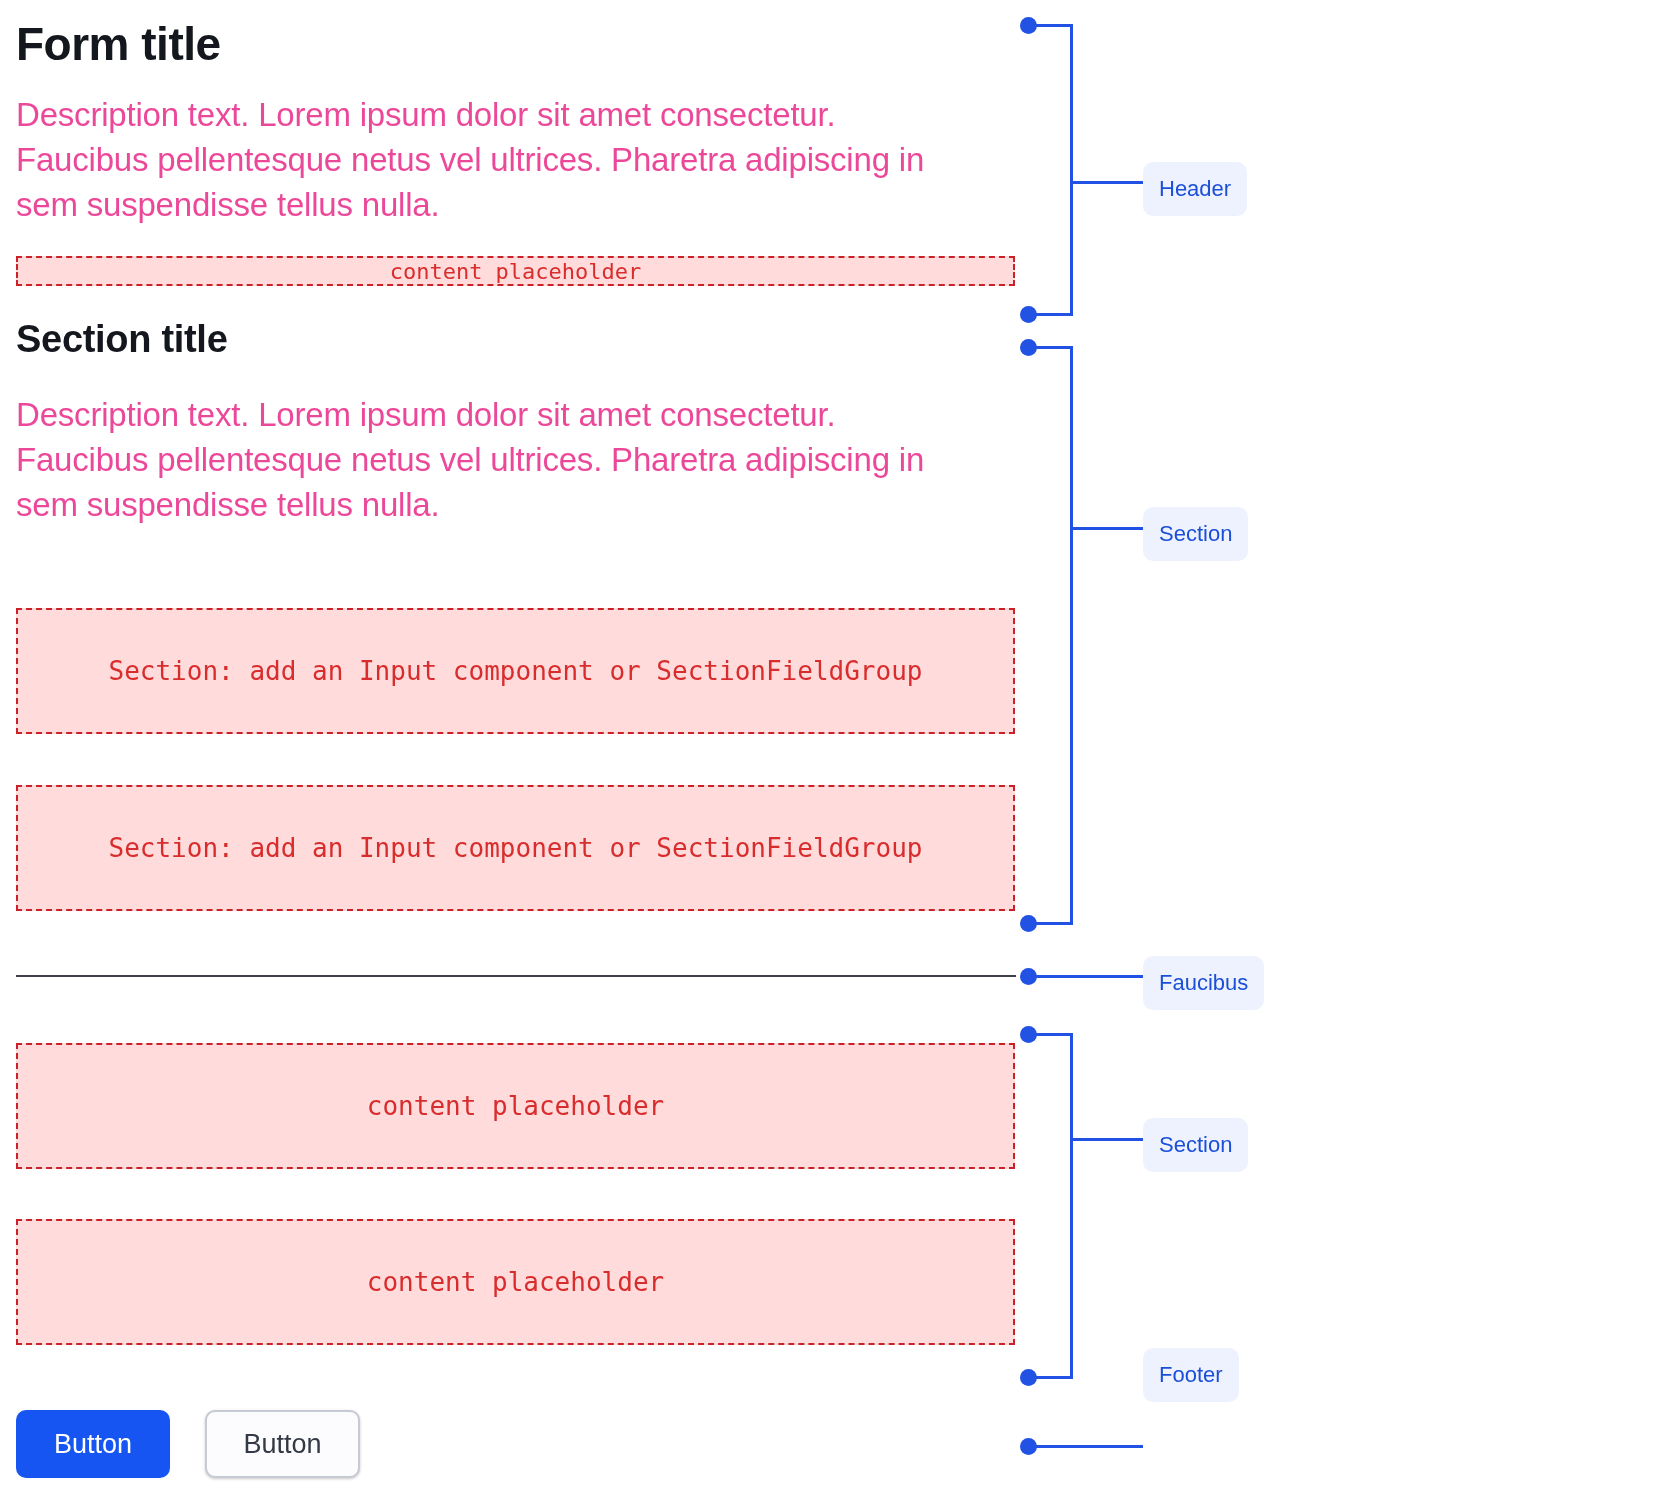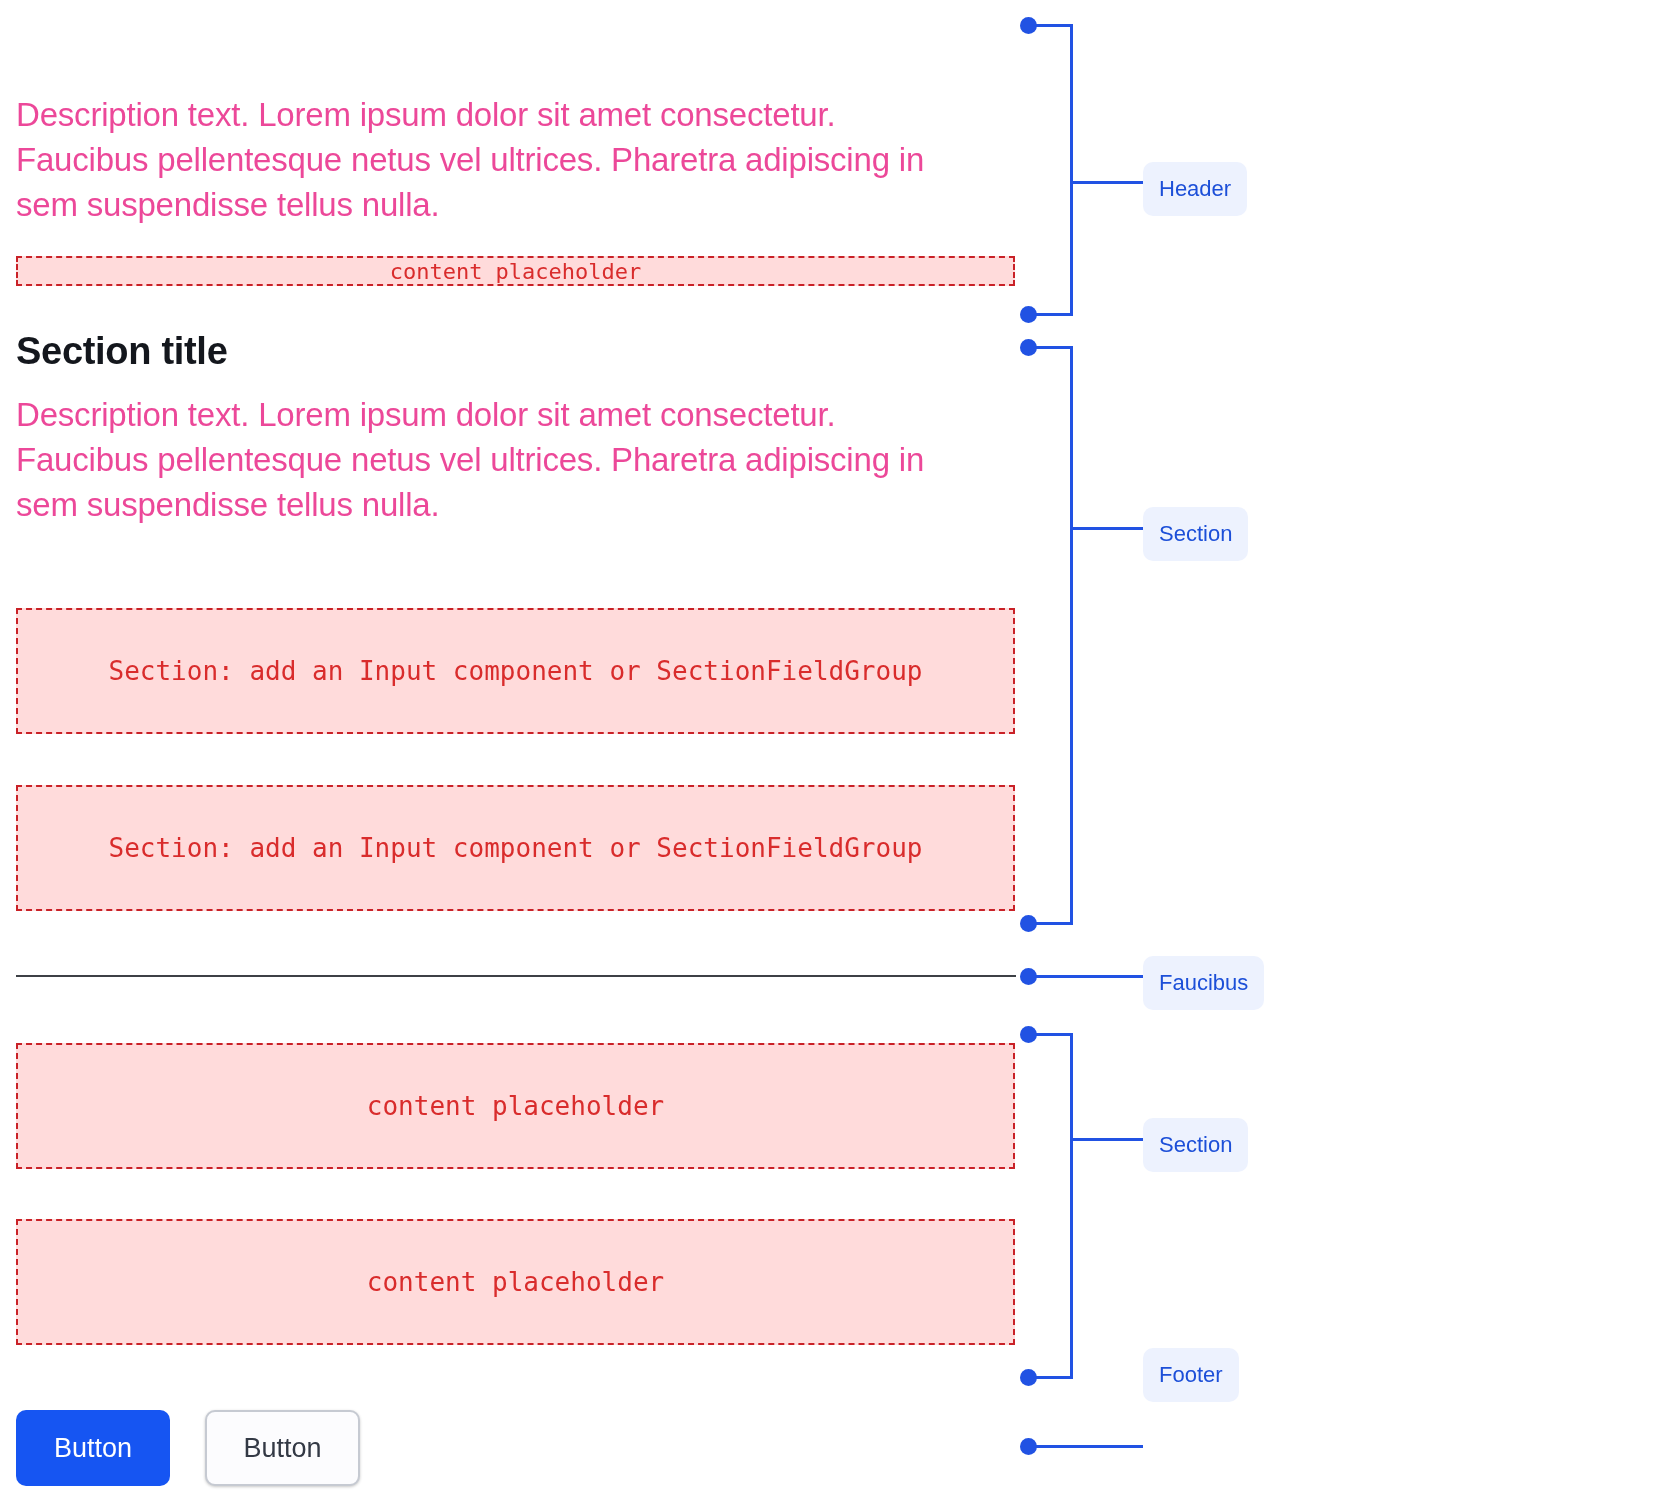--- a/index.html
+++ b/index.html
@@ -18,21 +18,21 @@
   .abs { position: absolute; }
 
   
   .form-title {
     left: 16px; top: 18px;
     font-size: 46px; font-weight: 600;
     color: #14171d; letter-spacing: -0.5px;
     line-height: 1.15;
   }
   .section-title {
-    left: 16px; top: 330px;
+    left: 16px; top: 318px;
     font-size: 38px; font-weight: 600;
     color: #14171d; letter-spacing: -0.3px;
     line-height: 1.15;
   }
   .desc {
     left: 16px;
     font-size: 33px; font-weight: 400;
     color: #ec4899; letter-spacing: -0.2px;
     line-height: 45px;
   }
@@ -58,21 +58,21 @@
 
   
   .separator-line {
     left: 16px; top: 975px;
     width: 1000px; height: 2px;
     background: #3d4046;
   }
 
   
   .btn {
-    top: 1410px; height: 76px;
+    top: 1410px; height: 68px;
     box-sizing: border-box;
     border-radius: 10px;
     display: flex; align-items: center; justify-content: center;
     font-size: 27px; font-weight: 500;
     cursor: pointer;
   }
   .btn-primary {
     left: 16px; width: 154px;
     background: #1655f2; color: #ffffff;
     border: none;
@@ -140,20 +140,21 @@
 
   
   .ftr-conn { left: 1029px; top: 1445px; width: 114px; }
   .lbl-ftr  { left: 1143px; top: 1348px; }
 </style>
 </head>
 <body>
 
 <div id="canvas">
 
+  <div class="abs form-title">Form title</div>
 
   <div class="abs desc desc-1">
     <div>Description text. Lorem ipsum dolor sit amet consectetur.</div>
     <div>Faucibus pellentesque netus vel ultrices. Pharetra adipiscing in</div>
     <div>sem suspendisse tellus nulla.</div>
   </div>
 
   <div class="abs ph-box ph-strip">
     <span>content placeholder</span>
   </div>

